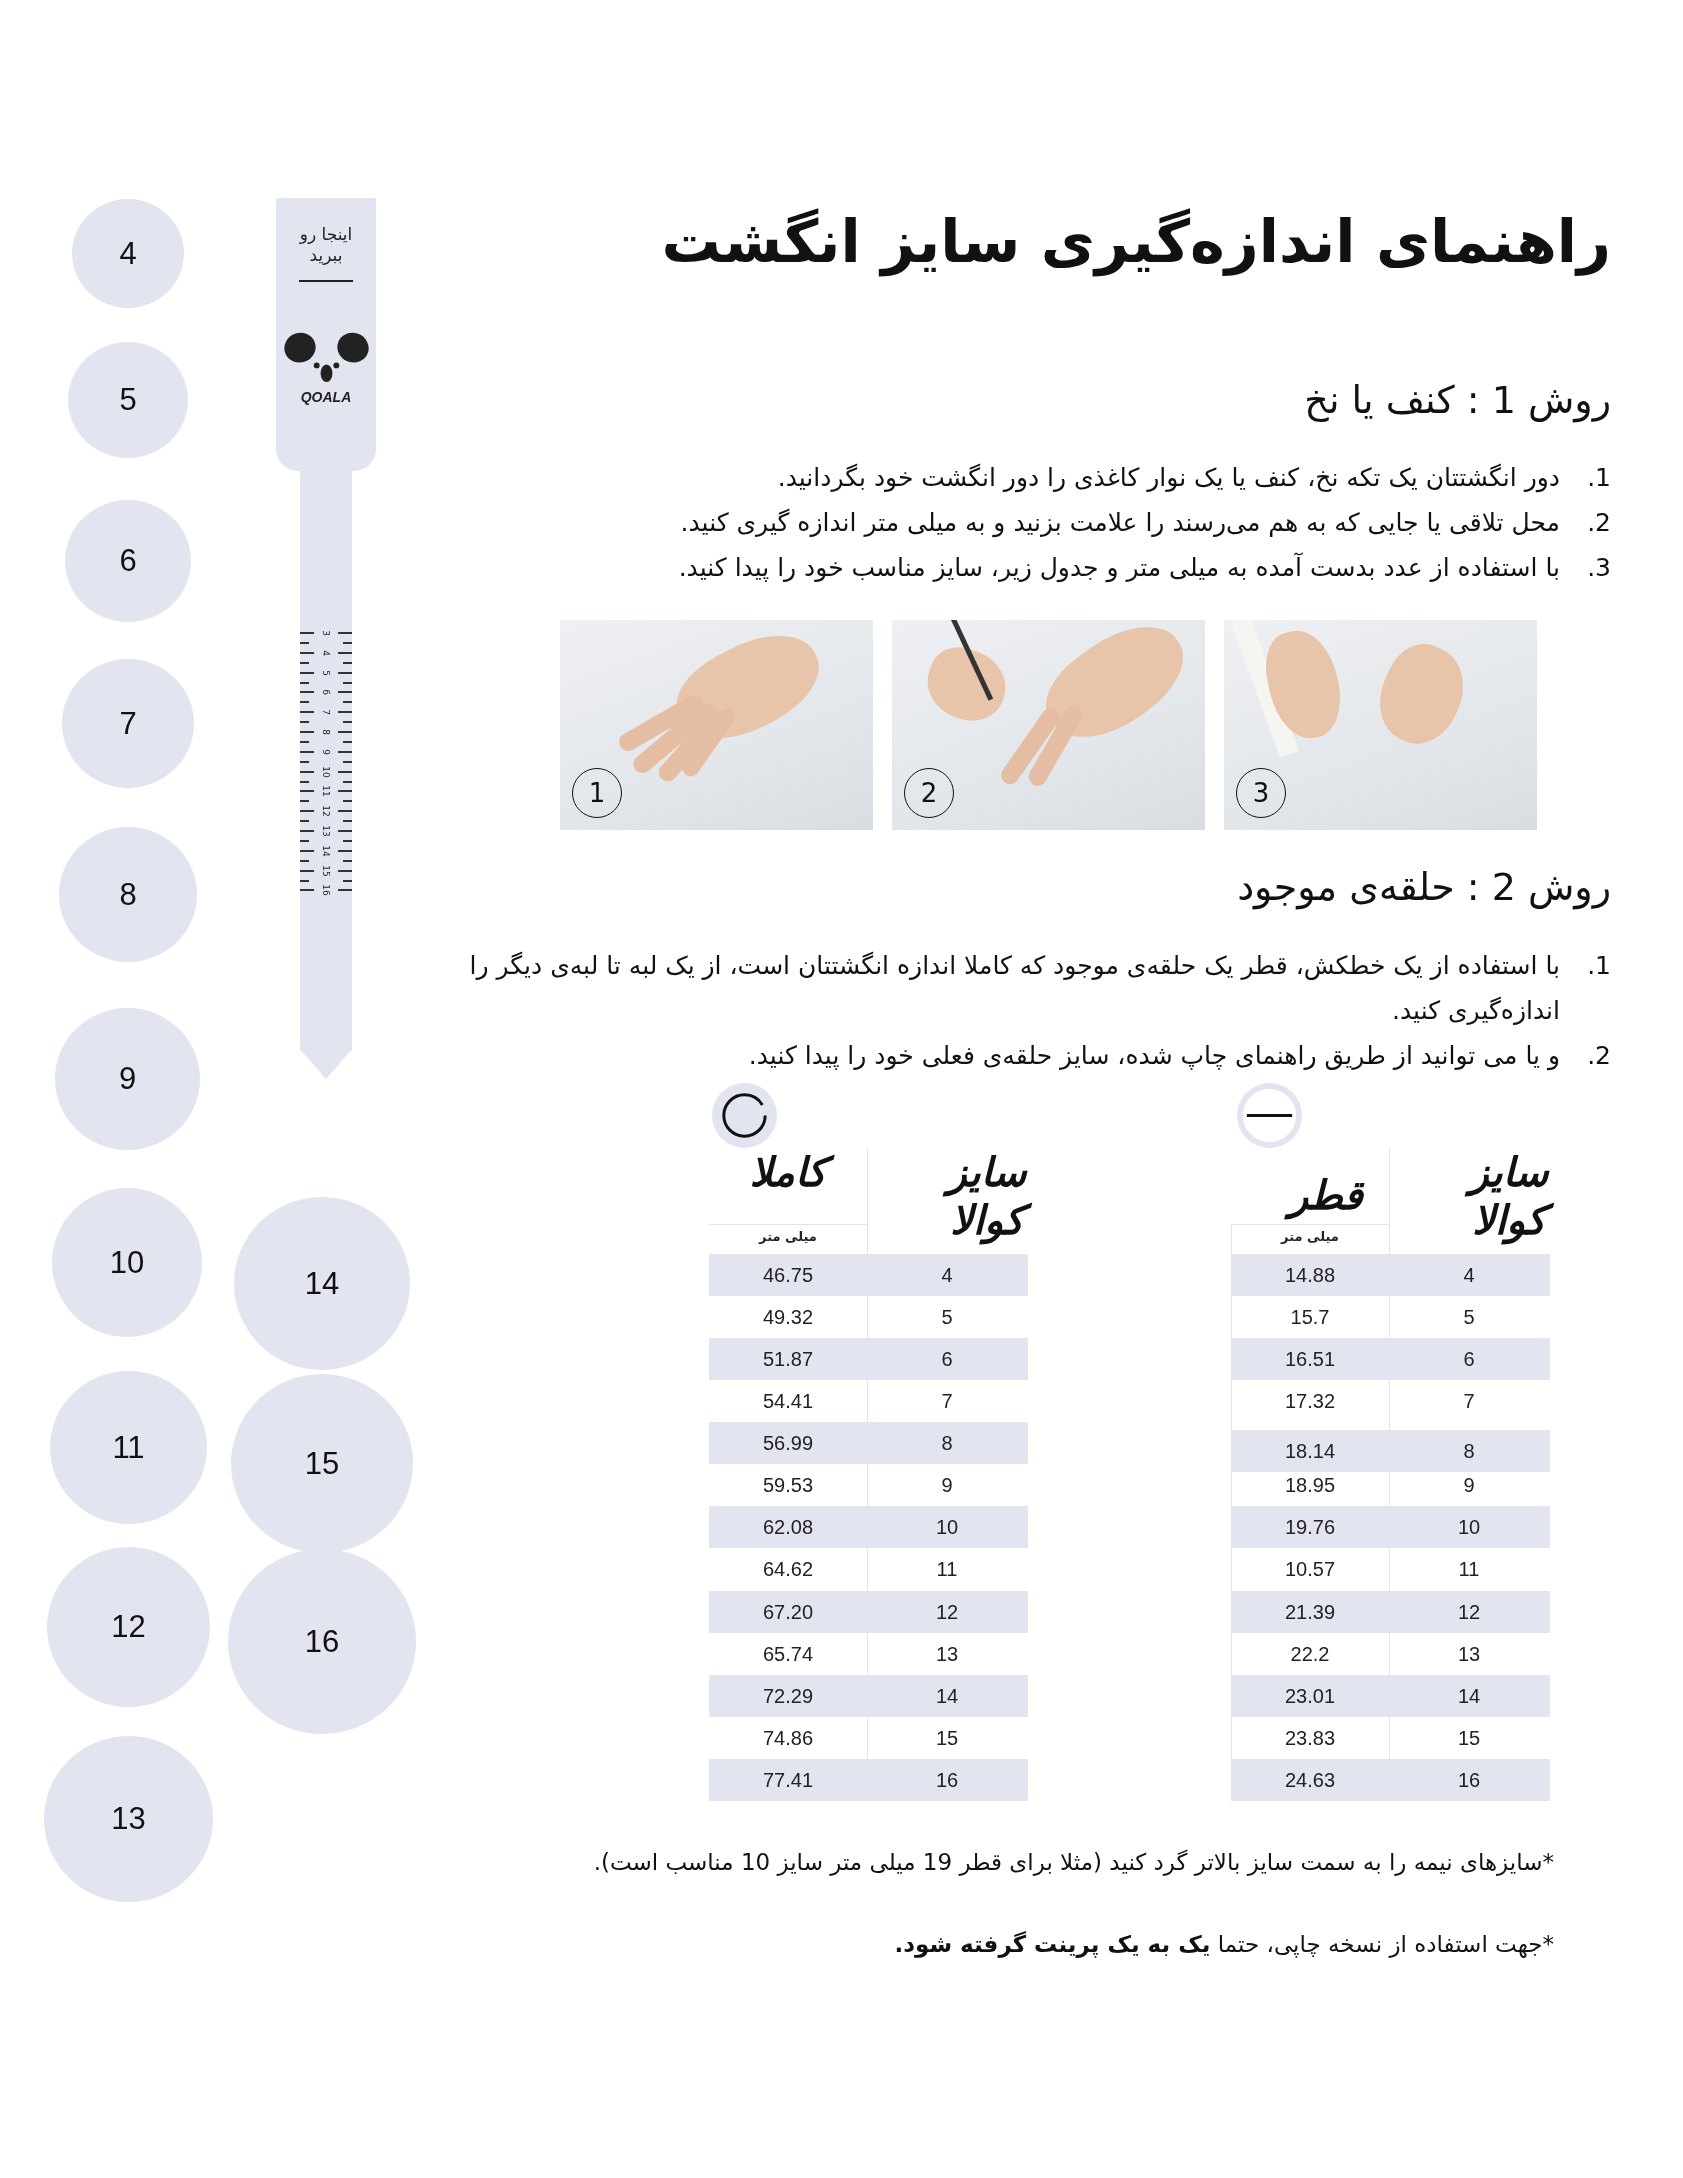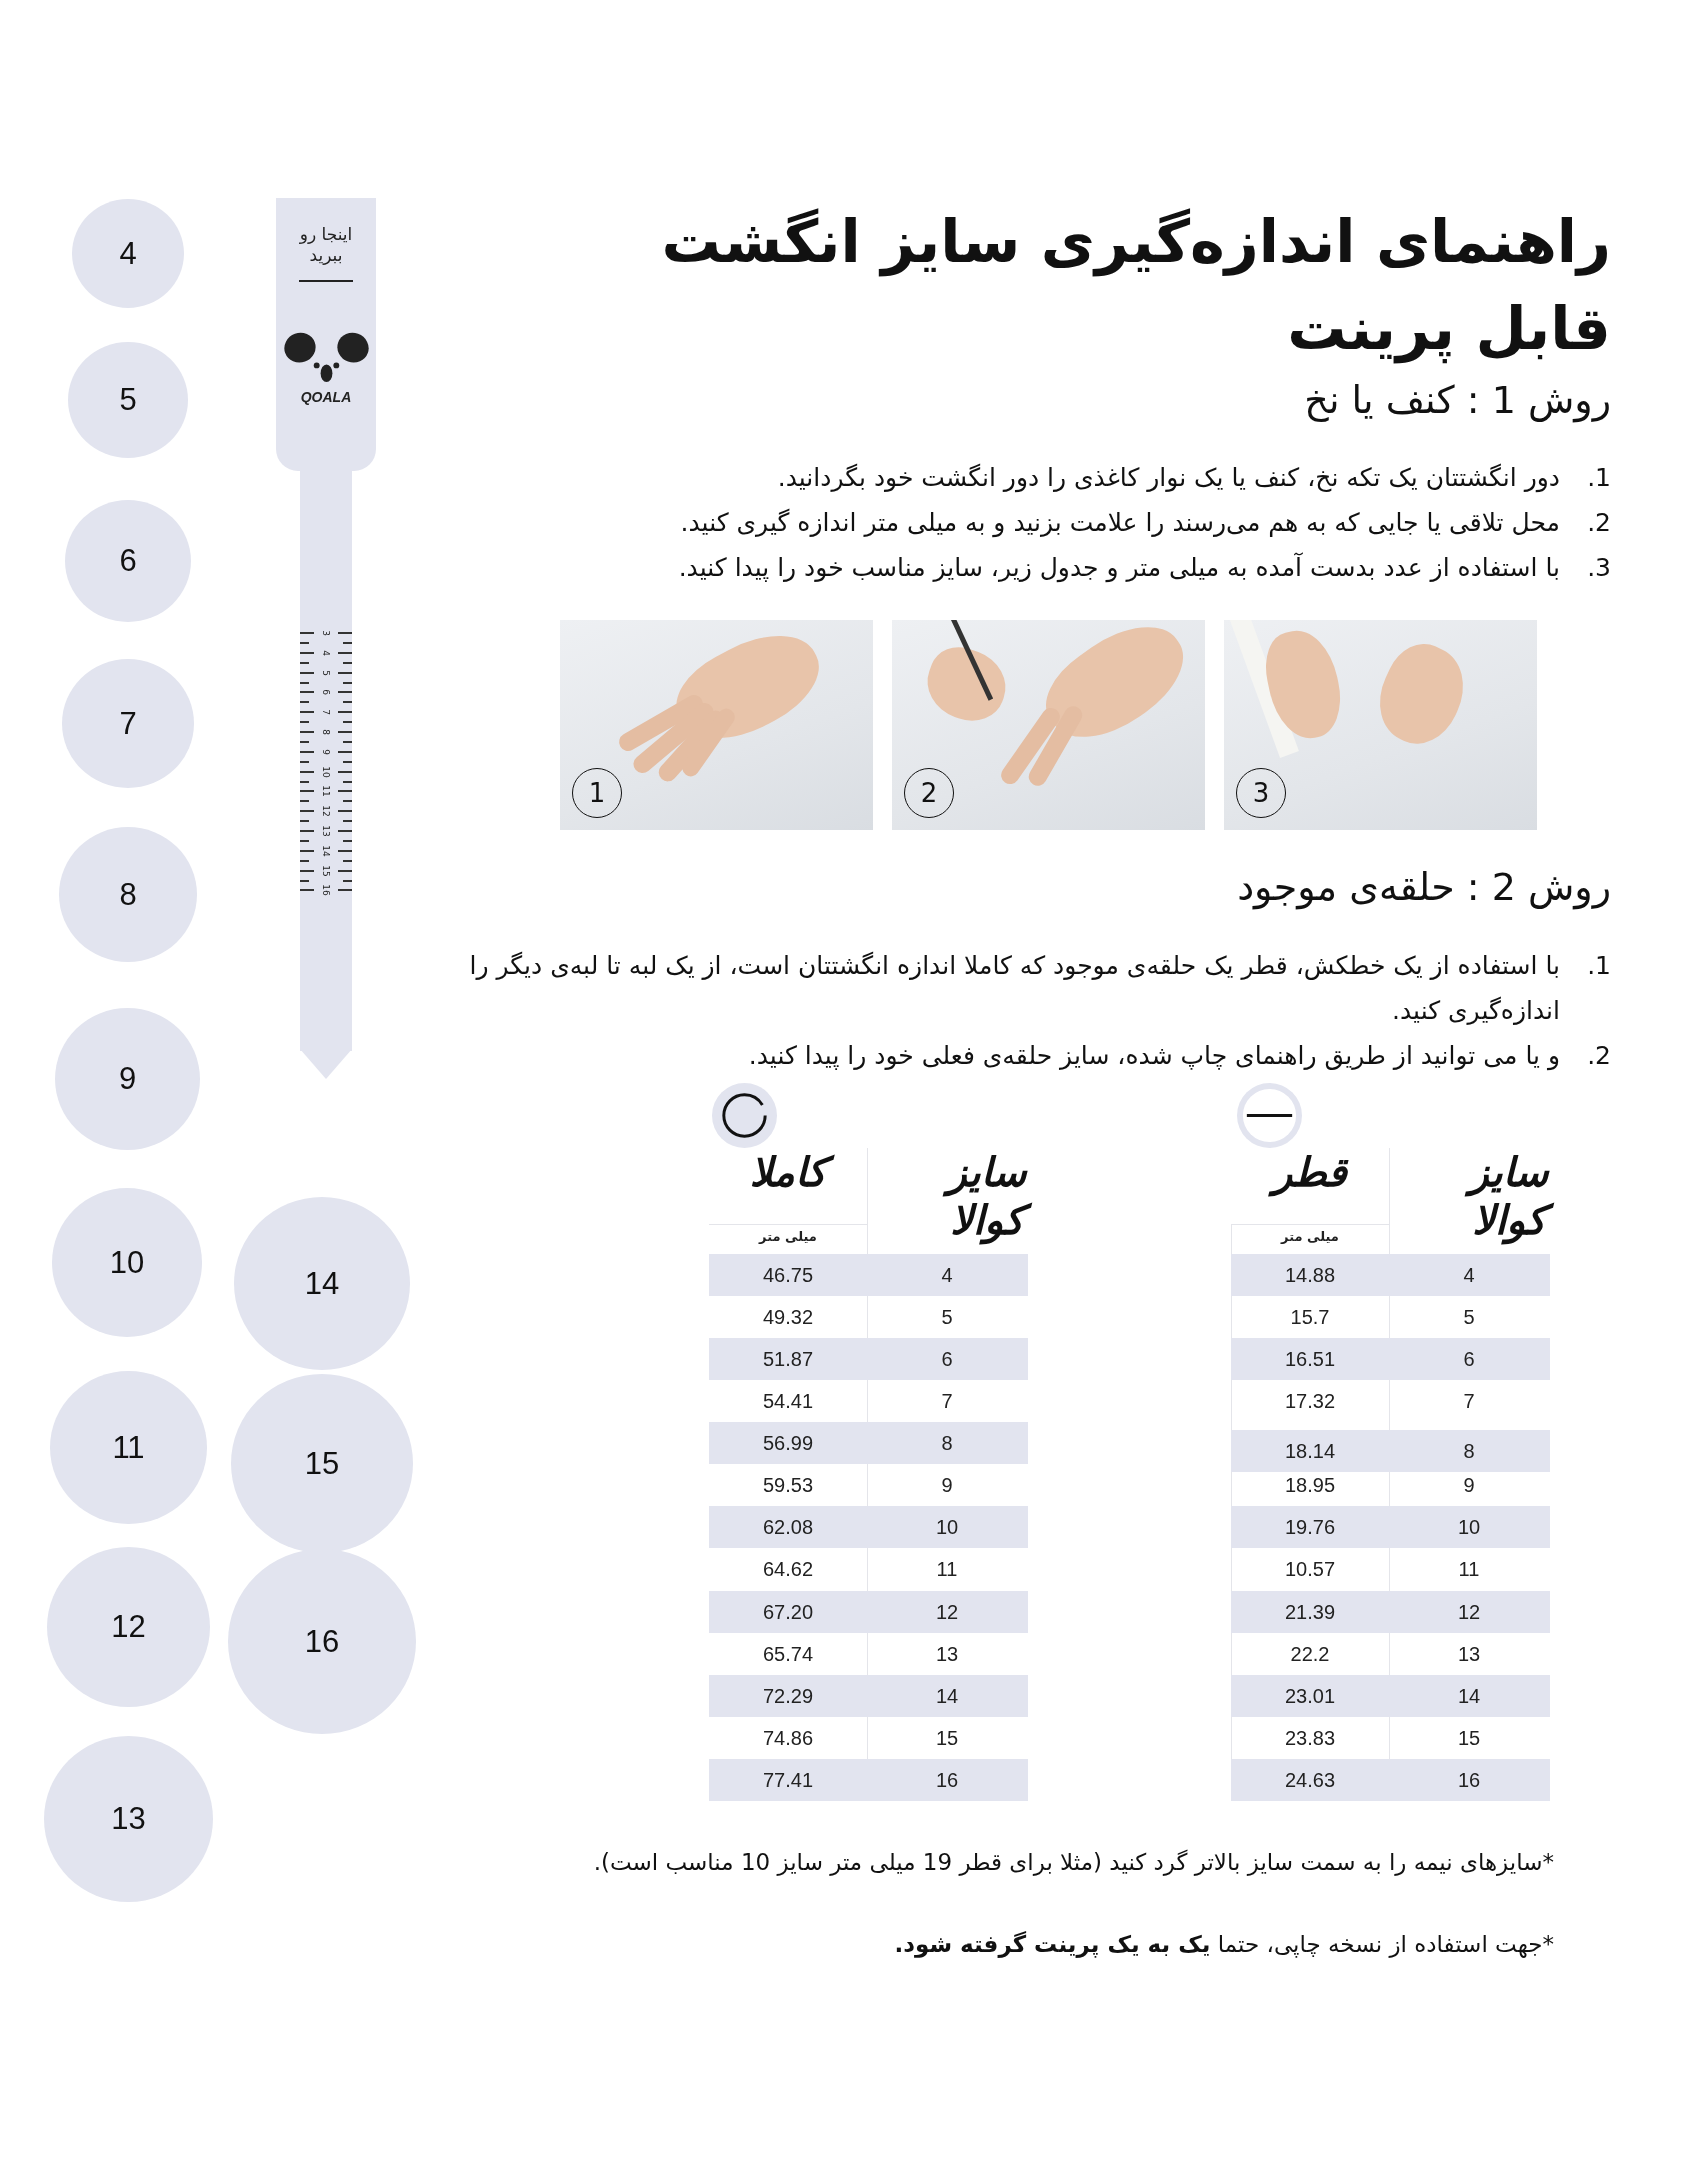--- a/index.html
+++ b/index.html
@@ -236,21 +236,20 @@
     <div class="tick-row" style="top:257px">
         <div class="l" style="width:14px"></div>
         <div class="r" style="width:14px"></div>
       </div>
     <div class="tick-num" style="top:253px">16</div>
   </div>
 </div>
 
 <h1 class="title rtl">
   <div>راهنمای اندازه‌گیری سایز انگشت</div>
-  <div>قابل پرینت</div>
 </h1>
 
 <div class="method rtl" style="top:378px;">روش 1 : کنف یا نخ</div>
 
 <ol class="steps rtl" style="top:455px;width:1089px;">
   <li>
       <span class="num">1.</span>
       <span class="txt">دور انگشتتان یک تکه نخ، کنف یا یک نوار کاغذی را دور انگشت خود بگردانید.</span>
     </li>
   <li>
@@ -373,21 +372,21 @@
   <div class="row shade" style="top:611px;width:319px;">
       <div class="cell" style="width:158px">77.41</div>
       <div class="cell" style="width:160px">16</div>
     </div>
 </div>
 
 <div class="tbl" style="left:1231px;top:1148px;width:319px;height:653px;">
   <div class="vline" style="left:0;top:76px;height:577px;"></div>
   <div class="vline" style="left:158px;top:0;height:653px;"></div>
   <div class="hline" style="left:0;top:76px;width:158px;"></div>
-  <div class="head-val" style="left:0;width:158px;">قطر</div>
+  <div class="head-val" style="left:16px;width:158px;margin-top:23px;">قطر</div>
   <div class="head-size" style="left:158px;width:160px;">
     <div>سایز</div>
     <div>کوالا</div>
   </div>
   <div class="unit" style="left:0;top:81px;width:158px;">میلی متر</div>
 
   <div class="row shade" style="top:106px;width:319px;">
       <div class="cell" style="width:158px">14.88</div>
       <div class="cell" style="width:160px">4</div>
     </div>

